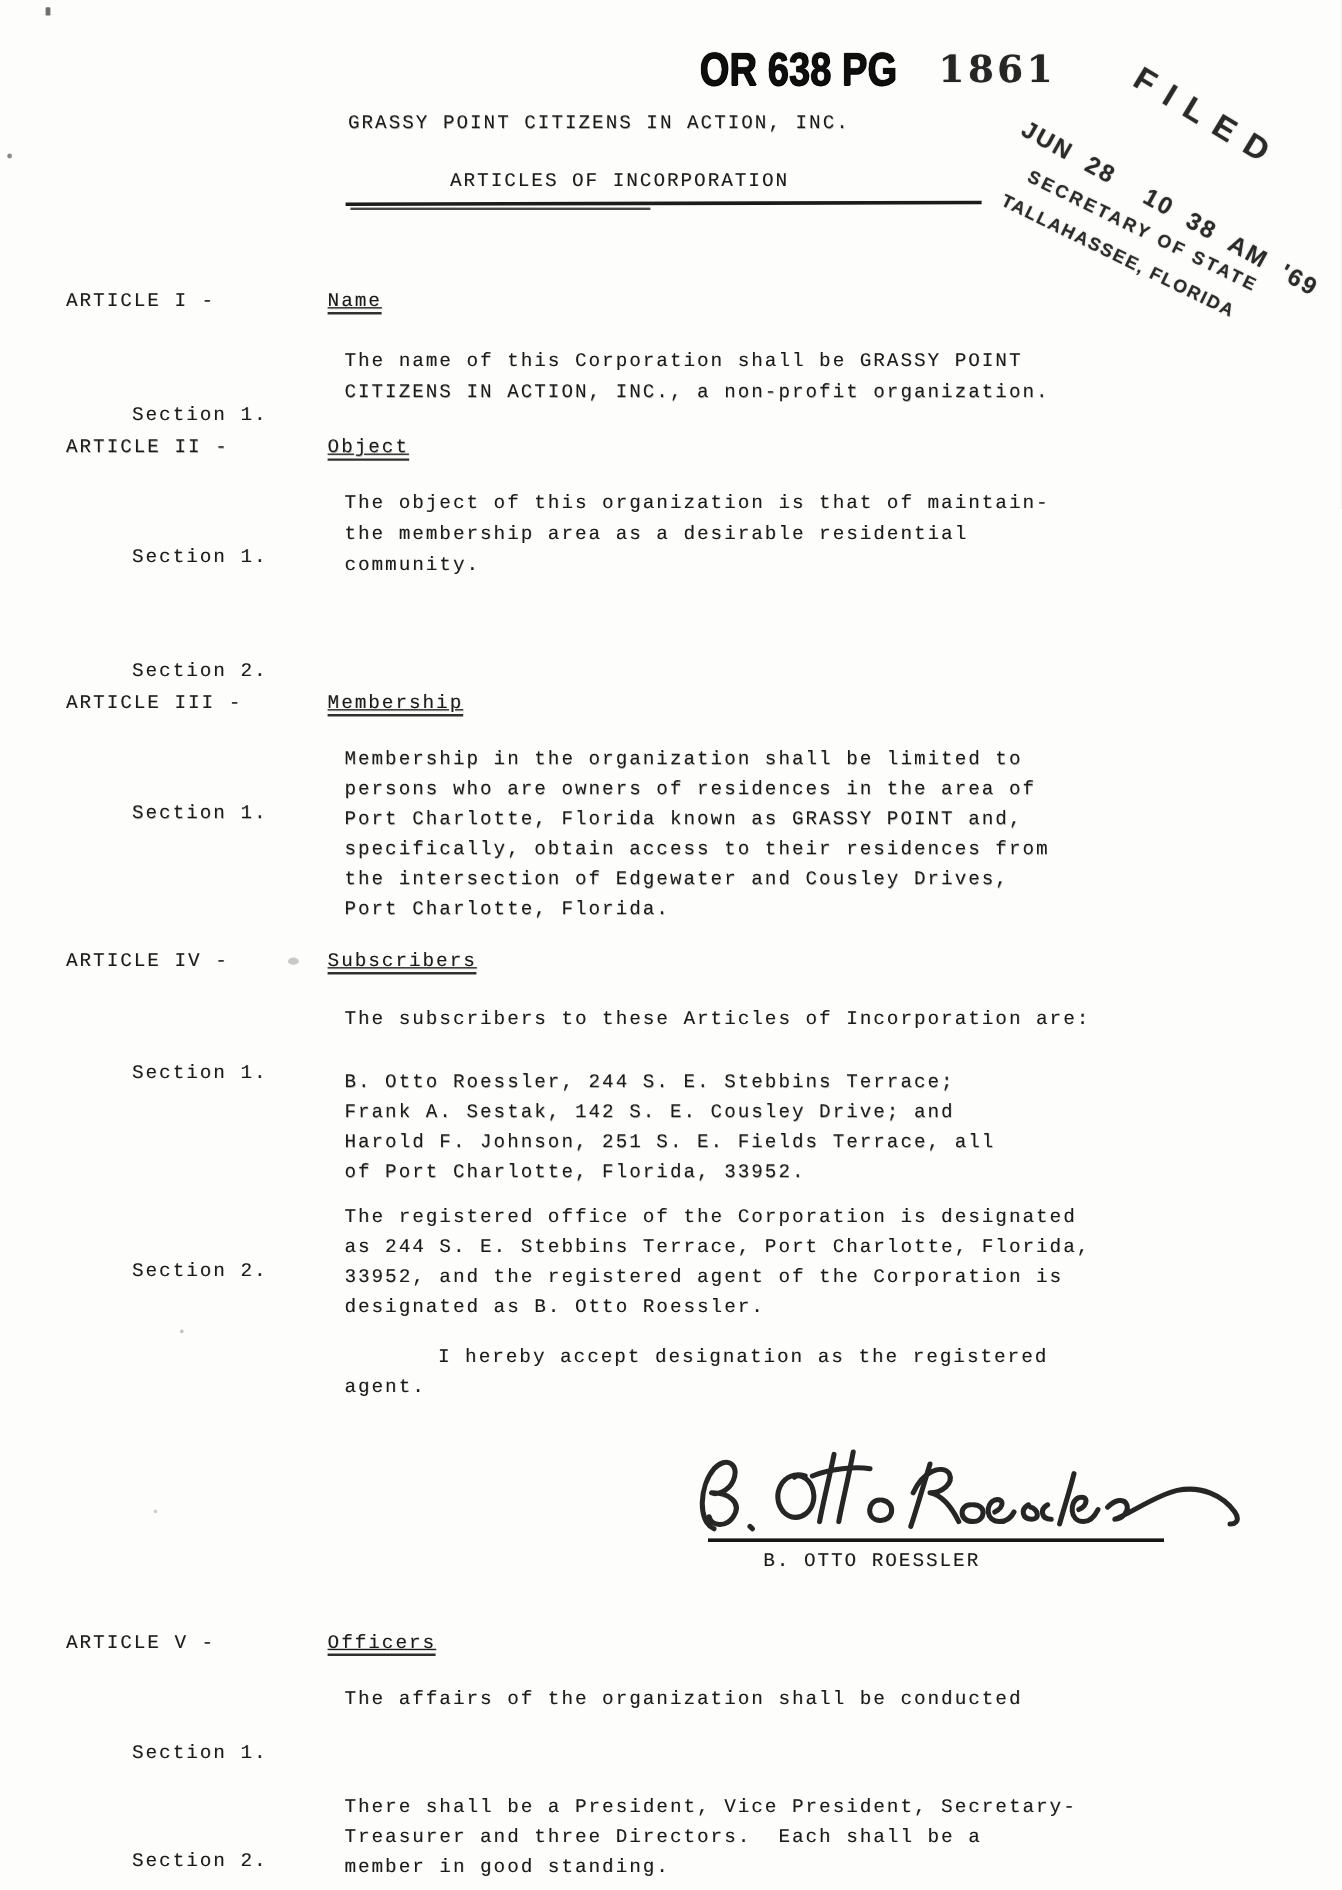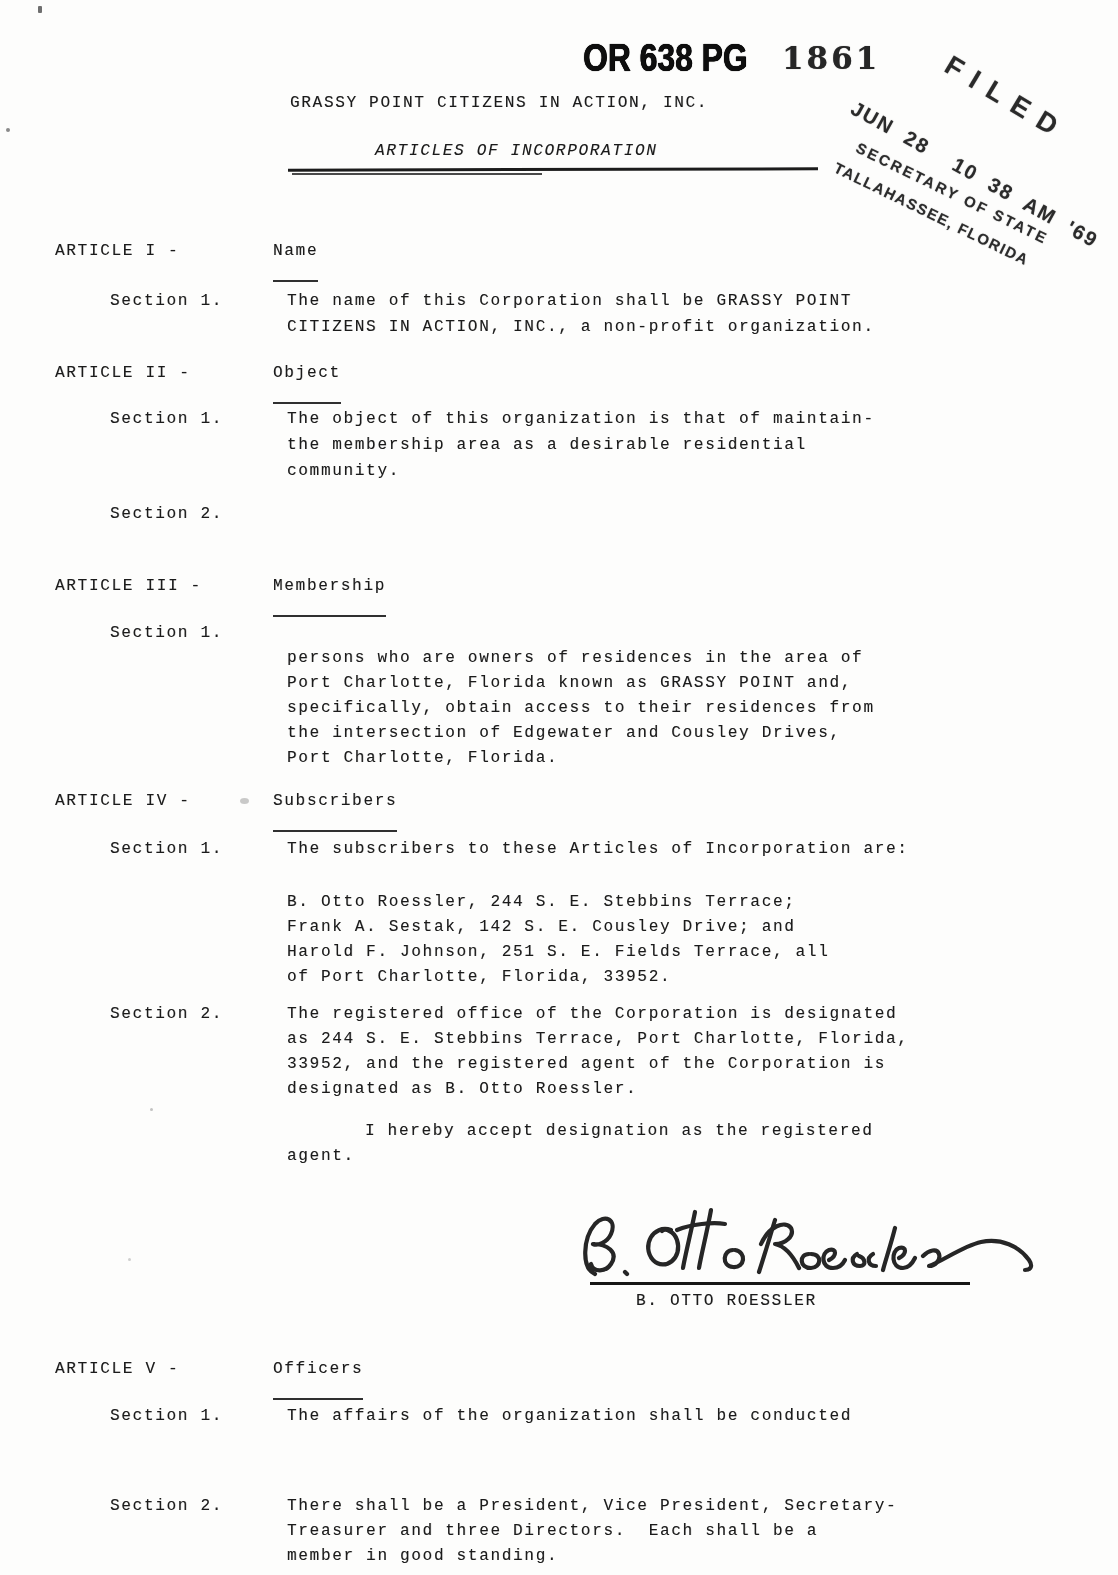--- a/index.html
+++ b/index.html
@@ -16,43 +16,43 @@
   .t{
     position:absolute;
     font-size:16px;
     line-height:23px;
     letter-spacing:1.7px;
     white-space:pre;
     text-shadow:0.4px 0.4px 0 rgba(25,25,25,0.35);
   }
   .lbl-art{left:55px;}
   .ttl-art{left:273px;}
-  .u{border-bottom:2.5px solid rgba(25,25,25,0.9);padding-bottom:20px;}
-  .lbl-sec{left:110px;}
+  .u{border-bottom:2.5px solid rgba(25,25,25,0.9);padding-bottom:0;text-decoration:underline;}
+  .lbl-sec{left:110px;margin-top:45px;}
   .body{left:287px;}
   .indent{left:365px;}
   
   .or-stamp{
     position:absolute;left:583px;top:36px;
     font-family:"Liberation Sans",sans-serif;
     font-weight:700;font-size:37px;color:#0e0e0e;
     letter-spacing:0px;
     transform:scaleX(0.86) scaleY(1.05);transform-origin:left top;
     text-shadow:0.7px 0 0 #000,0 0.7px 0 #000,0 0 1px #000;
     white-space:pre;
   }
   .pg-num{
     position:absolute;left:782px;top:40px;
     font-family:"DejaVu Serif","Liberation Serif",serif;
     font-weight:700;font-size:31px;color:#262626;
     letter-spacing:3px;white-space:pre;
     text-shadow:0 0 0.8px rgba(0,0,0,0.6);
   }
   .center-title{position:absolute;left:290px;top:92px;}
-  .doc-title{position:absolute;left:375px;top:140px;font-style:italic;}
+  .doc-title{position:absolute;left:375px;top:140px;}
   .rule{position:absolute;background:#1c1c1c;}
   
   .stamp{
     position:absolute;
     font-family:"Liberation Sans",sans-serif;
     font-weight:700;color:rgba(28,28,28,0.85);
     transform-origin:left top;white-space:pre;
     text-shadow:0 0 1px rgba(30,30,30,0.6);
   }
   .stamp-filed{left:955px;top:50px;font-size:27px;letter-spacing:12px;transform:rotate(31deg);}
@@ -96,20 +96,21 @@
   <div class="t body" style="top:408px">The object of this organization is that of maintain-</div>
   <div class="t body" style="top:434px">the membership area as a desirable residential</div>
   <div class="t body" style="top:460px">community.</div>
 
   <div class="t lbl-sec" style="top:503px">Section 2.</div>
 
   <div class="t lbl-art" style="top:575px">ARTICLE III -</div>
   <div class="t ttl-art" style="top:575px"><span class="u">Membership</span></div>
 
   <div class="t lbl-sec" style="top:622px">Section 1.</div>
+  <div class="t body" style="top:622px">Membership in the organization shall be limited to</div>
   <div class="t body" style="top:647px">persons who are owners of residences in the area of</div>
   <div class="t body" style="top:672px">Port Charlotte, Florida known as GRASSY POINT and,</div>
   <div class="t body" style="top:697px">specifically, obtain access to their residences from</div>
   <div class="t body" style="top:722px">the intersection of Edgewater and Cousley Drives,</div>
   <div class="t body" style="top:747px">Port Charlotte, Florida.</div>
 
   <div class="t lbl-art" style="top:790px">ARTICLE IV -</div>
   <div class="t ttl-art" style="top:790px"><span class="u">Subscribers</span></div>
 
   <div class="t lbl-sec" style="top:838px">Section 1.</div>

